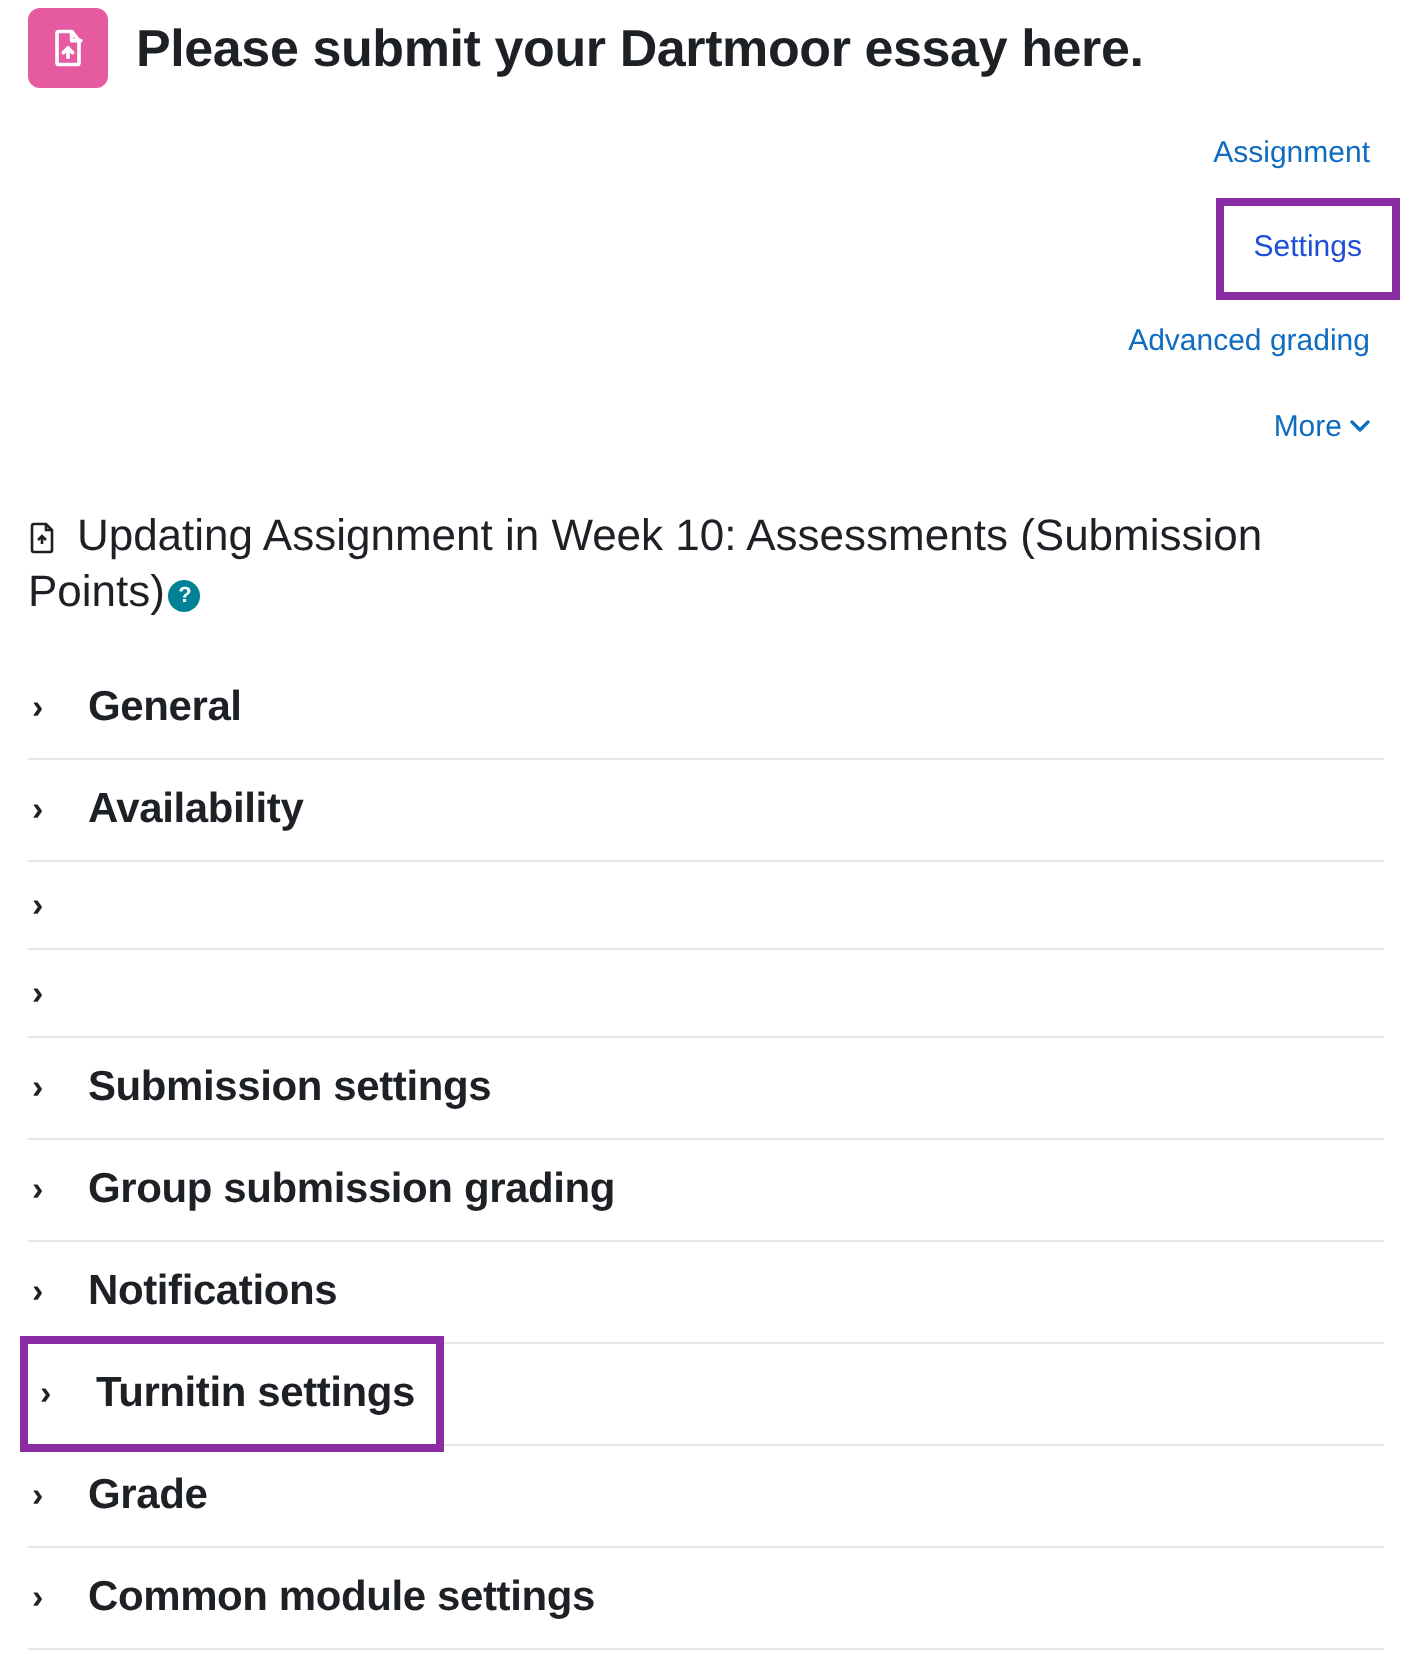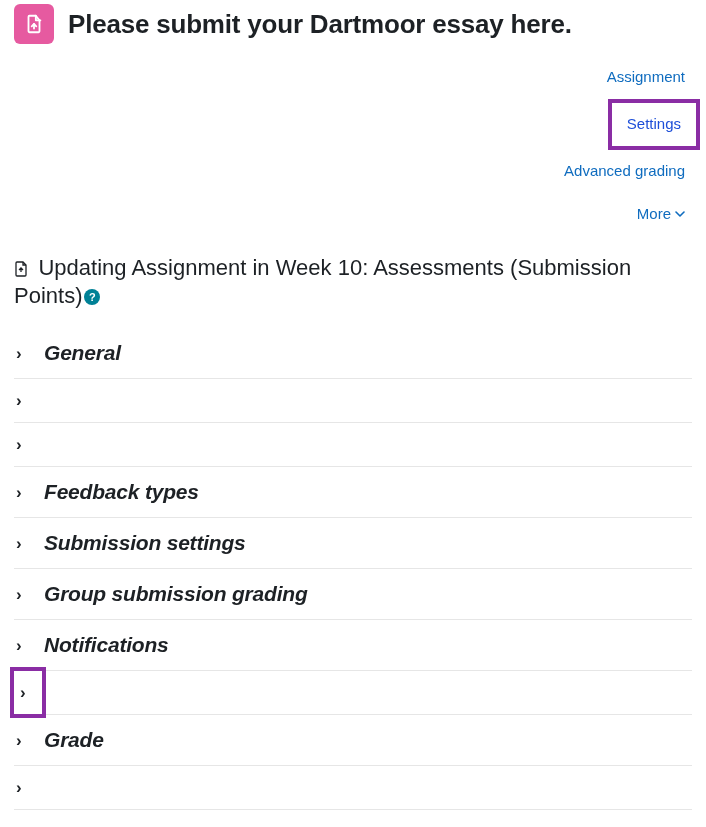--- a/index.html
+++ b/index.html
@@ -101,21 +101,20 @@
     font-size: 17px;
     font-weight: 700;
     line-height: 1;
     color: #1d2125;
     margin-left: 2px;
   }
   .section-row .label {
     font-size: 21px;
     font-weight: 700;
     letter-spacing: -0.2px;
-    font-style: italic;
   }
   .hl-box {
     border: 4px solid #8a2da4;
     margin: -4px -4px -4px -4px;
     display: inline-flex;
     align-items: center;
     gap: 16px;
     padding: 13px 10px 13px 4px;
   }
   .section-row.hl {
@@ -165,59 +164,61 @@
 
   <div class="sections">
 
     <div class="section-row">
       <span class="chevron">›</span>
       <span class="label">General</span>
     </div>
 
     <div class="section-row">
       <span class="chevron">›</span>
-    </div>
-
-    <div class="section-row">
-      <span class="chevron">›</span>
-    </div>
-
-    <div class="section-row">
-      <span class="chevron">›</span>
-      <span class="label">Feedback types</span>
+      <span class="label">Availability</span>
+    </div>
+
+    <div class="section-row">
+      <span class="chevron">›</span>
+    </div>
+
+    <div class="section-row">
+      <span class="chevron">›</span>
     </div>
 
     <div class="section-row">
       <span class="chevron">›</span>
       <span class="label">Submission settings</span>
     </div>
 
     <div class="section-row">
       <span class="chevron">›</span>
       <span class="label">Group submission grading</span>
     </div>
 
     <div class="section-row">
       <span class="chevron">›</span>
       <span class="label">Notifications</span>
     </div>
 
     <div class="section-row hl">
       <span class="hl-box">
         <span class="chevron">›</span>
+        <span class="label">Turnitin settings</span>
       </span>
     </div>
 
     <div class="section-row">
       <span class="chevron">›</span>
       <span class="label">Grade</span>
     </div>
 
     <div class="section-row">
       <span class="chevron">›</span>
+      <span class="label">Common module settings</span>
     </div>
 
     <div class="section-row" style="border-bottom:none">
       <span class="chevron">›</span>
     </div>
 
   </div>
 
 </div>
 

